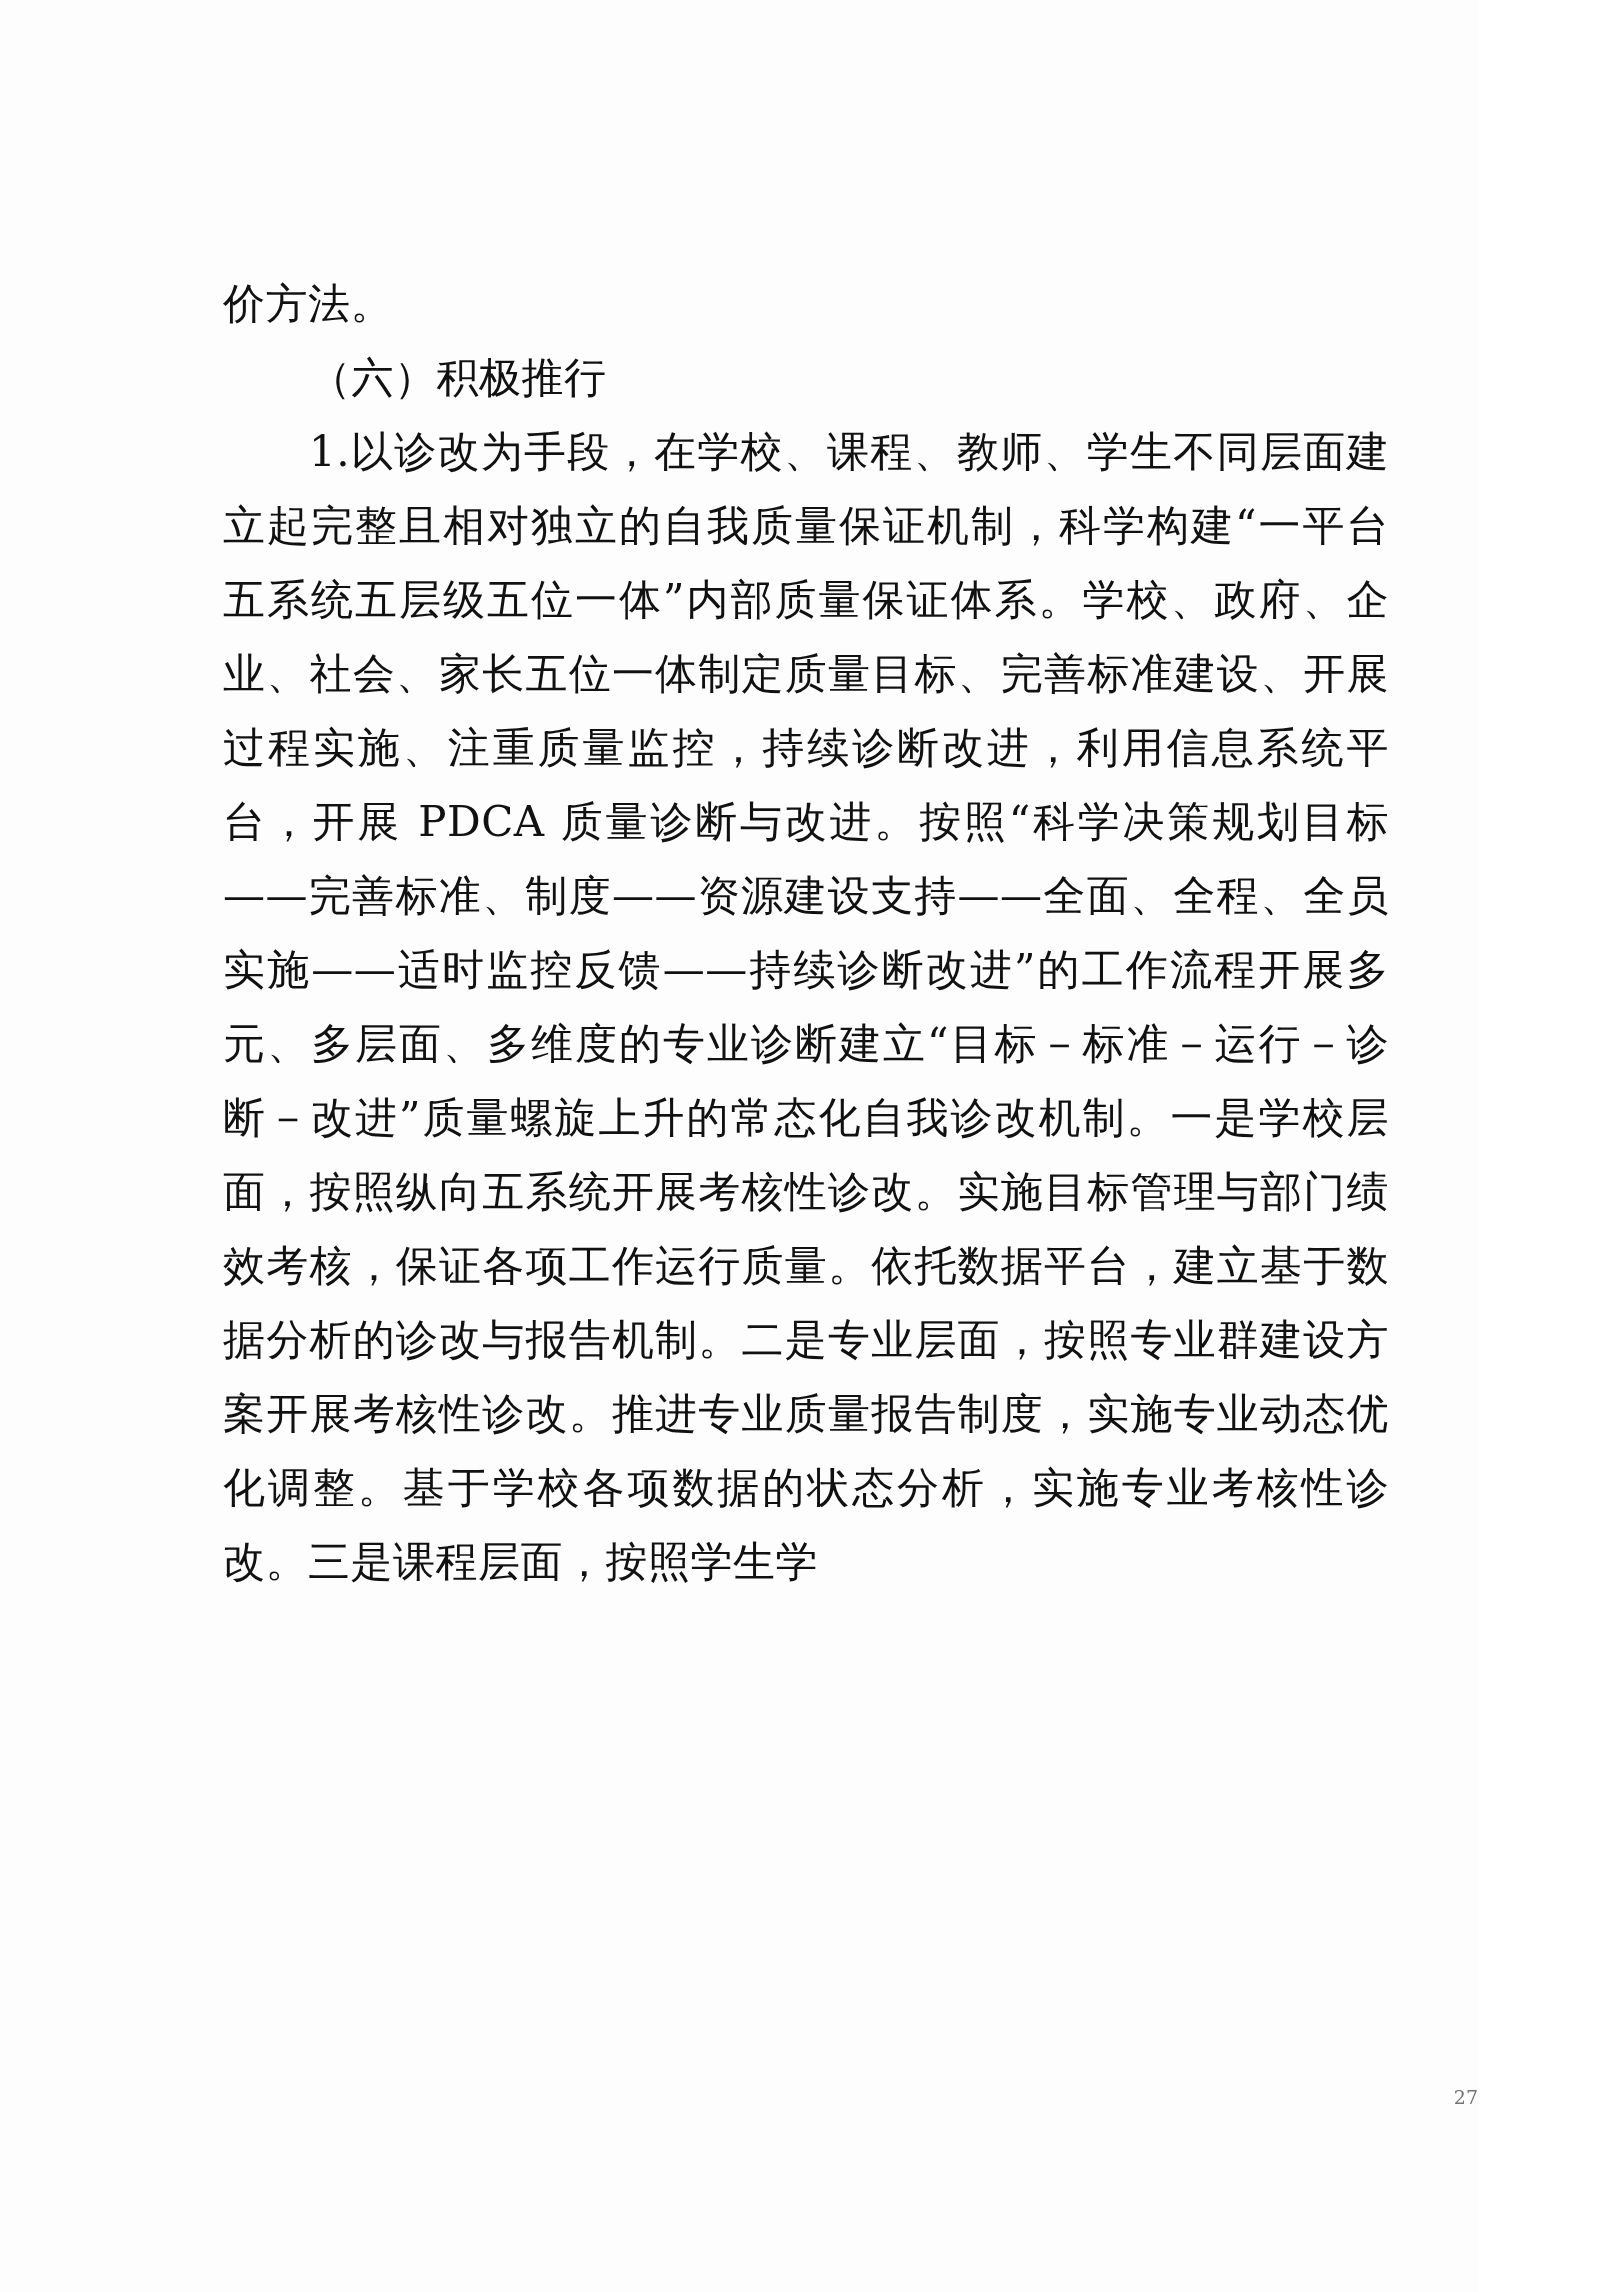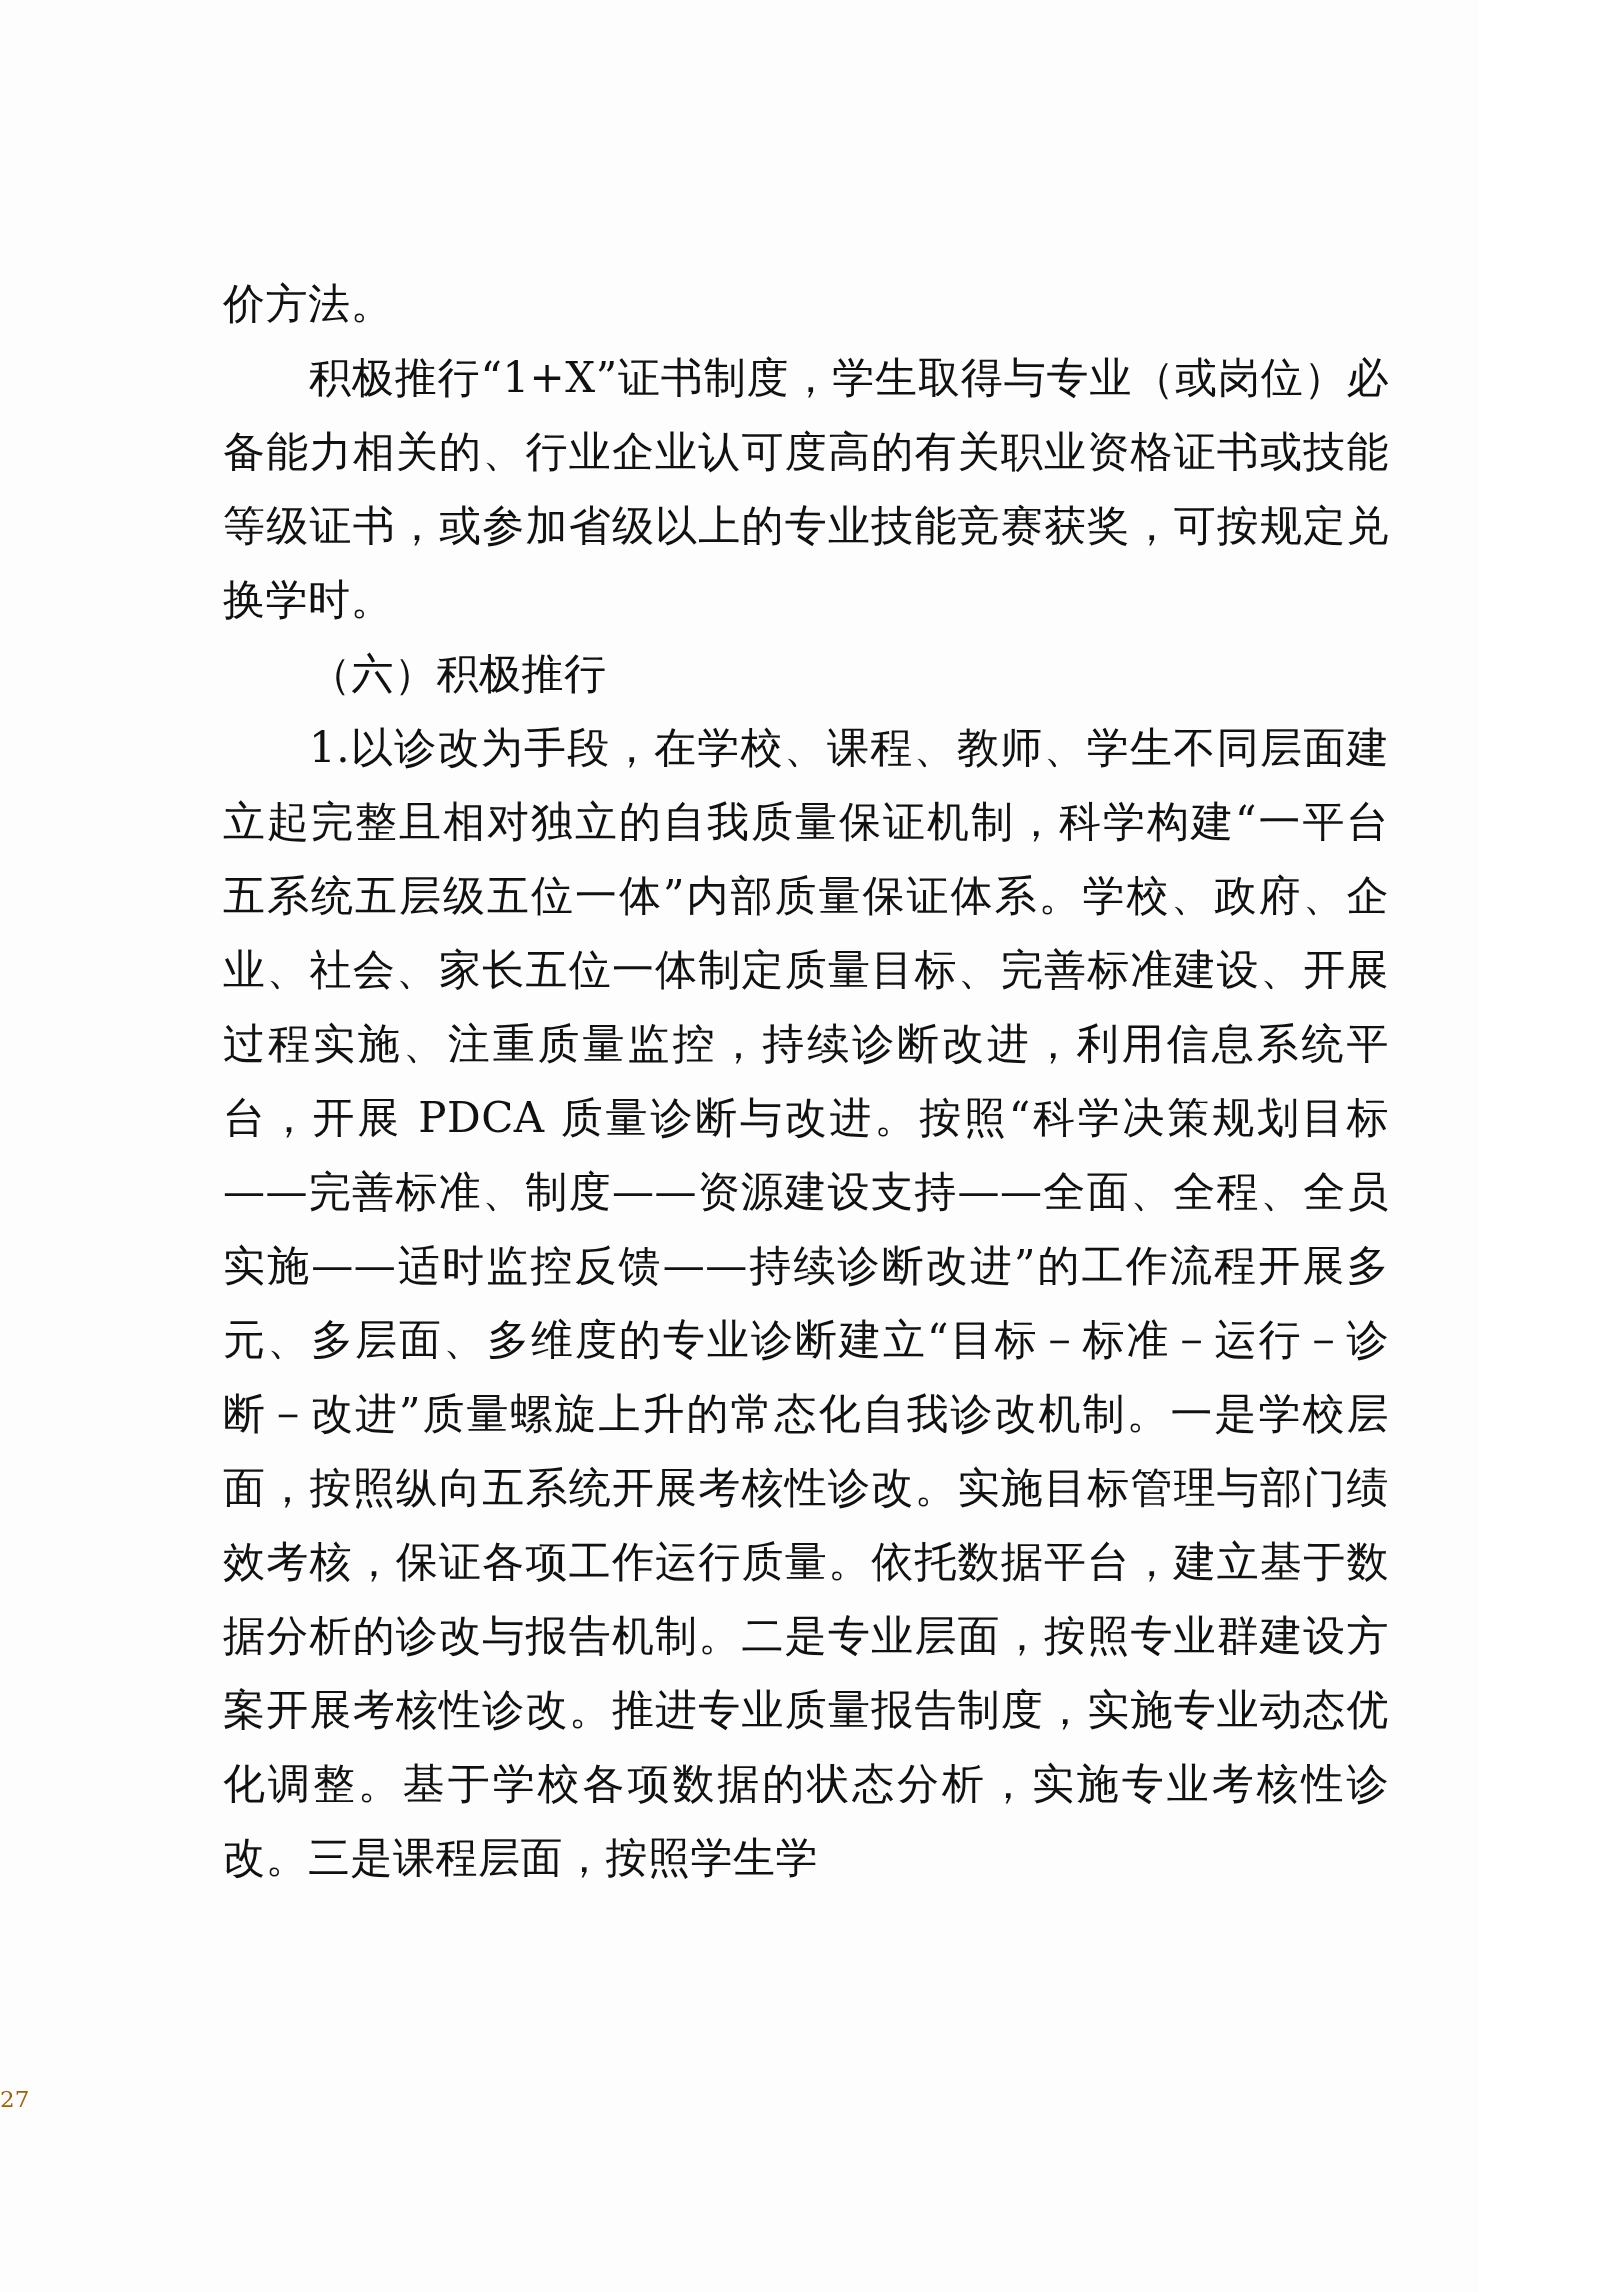--- a/index.html
+++ b/index.html
@@ -35,36 +35,35 @@
     text-indent: 86px;
   }
   .indent0 {
     text-indent: 0;
   }
   .page-number {
     position: absolute;
     left: 0;
     right: 0;
     top: 2086px;
-    text-align: left;
+    text-align: right;
     font-family: "DejaVu Serif", "Liberation Serif", serif;
-    font-size: 23px;
-    color: #a16207;
+    font-size: 19px;
+    color: #737373;
   }
 </style>
 </head>
 <body>
 
 <div class="page">
 
   <div class="content">
 
     <p class="para indent0">价方法。</p>
 
-    <p class="para indent2">积极推行“1+X”证书制度，学生取得与专业（或岗位）必备能力相关的、行业企业认可度高的有关职业资格证书或技能等级证书，或参加省级以上的专业技能竞赛获奖，可按规定兑换学时。</p>
 
     <p class="para indent2">（六）积极推行</p>
 
     <p class="para indent2">1.以诊改为手段，在学校、课程、教师、学生不同层面建立起完整且相对独立的自我质量保证机制，科学构建“一平台五系统五层级五位一体”内部质量保证体系。学校、政府、企业、社会、家长五位一体制定质量目标、完善标准建设、开展过程实施、注重质量监控，持续诊断改进，利用信息系统平台，开展 PDCA 质量诊断与改进。按照“科学决策规划目标——完善标准、制度——资源建设支持——全面、全程、全员实施——适时监控反馈——持续诊断改进”的工作流程开展多元、多层面、多维度的专业诊断建立“目标－标准－运行－诊断－改进”质量螺旋上升的常态化自我诊改机制。一是学校层面，按照纵向五系统开展考核性诊改。实施目标管理与部门绩效考核，保证各项工作运行质量。依托数据平台，建立基于数据分析的诊改与报告机制。二是专业层面，按照专业群建设方案开展考核性诊改。推进专业质量报告制度，实施专业动态优化调整。基于学校各项数据的状态分析，实施专业考核性诊改。三是课程层面，按照学生学</p>
 
   </div>
 
   <div class="page-number">27</div>
 
 </div>

